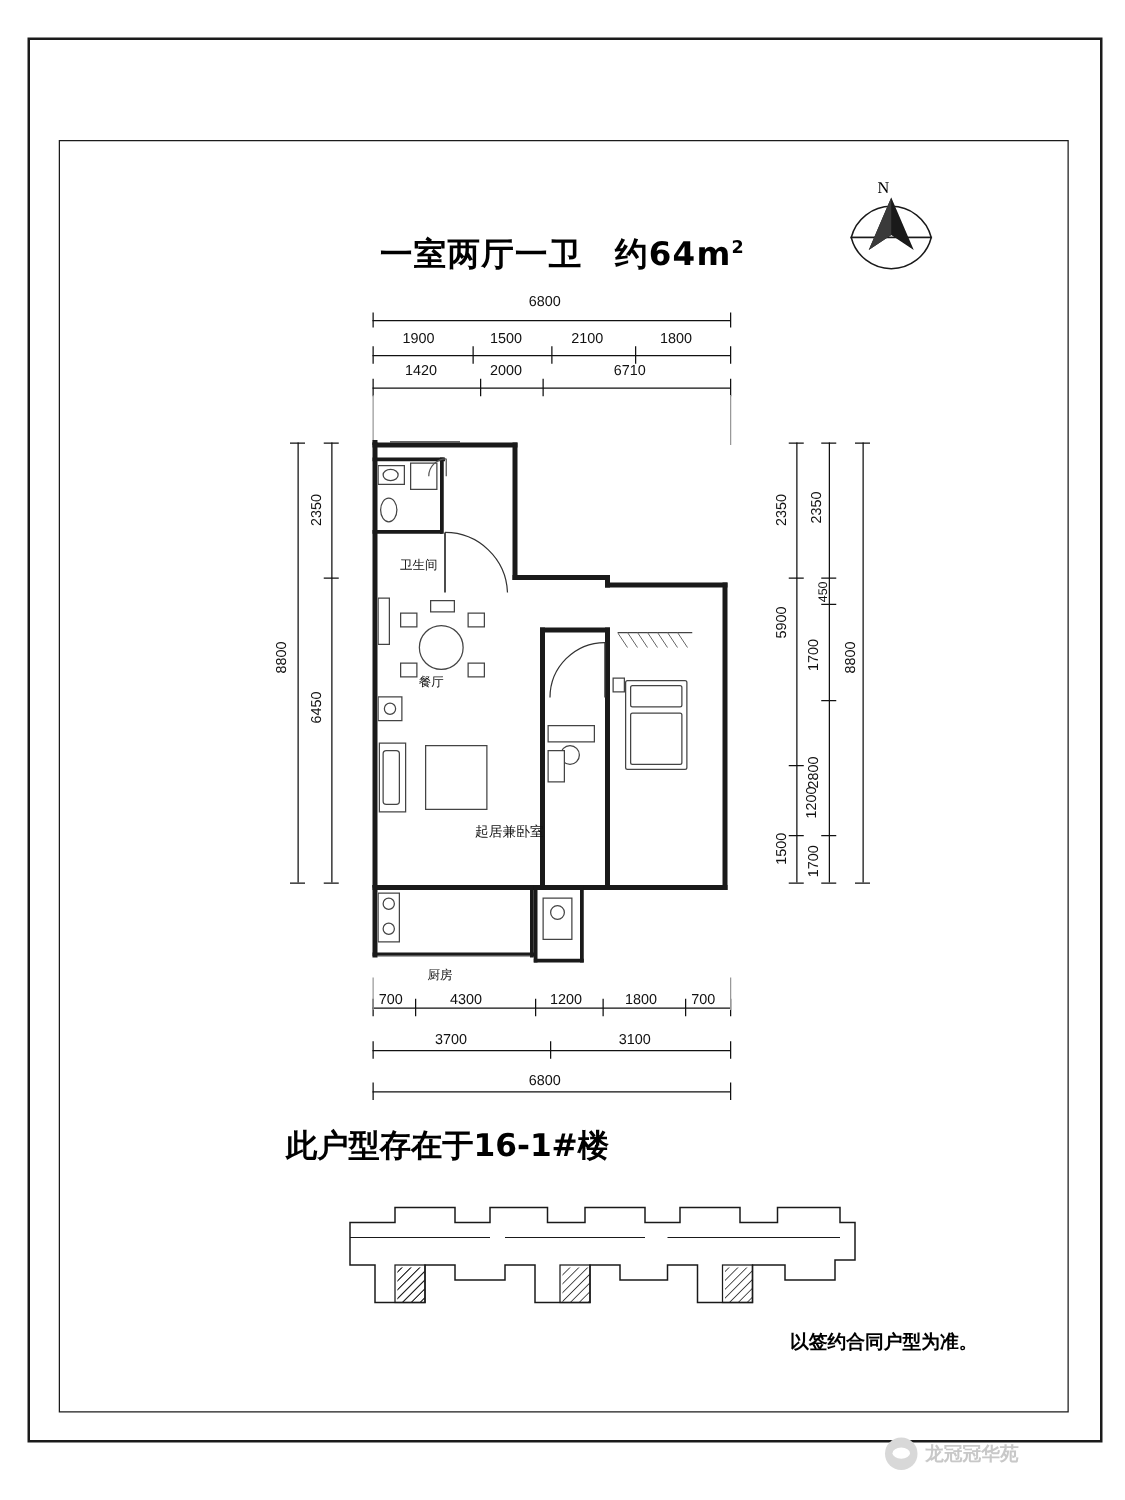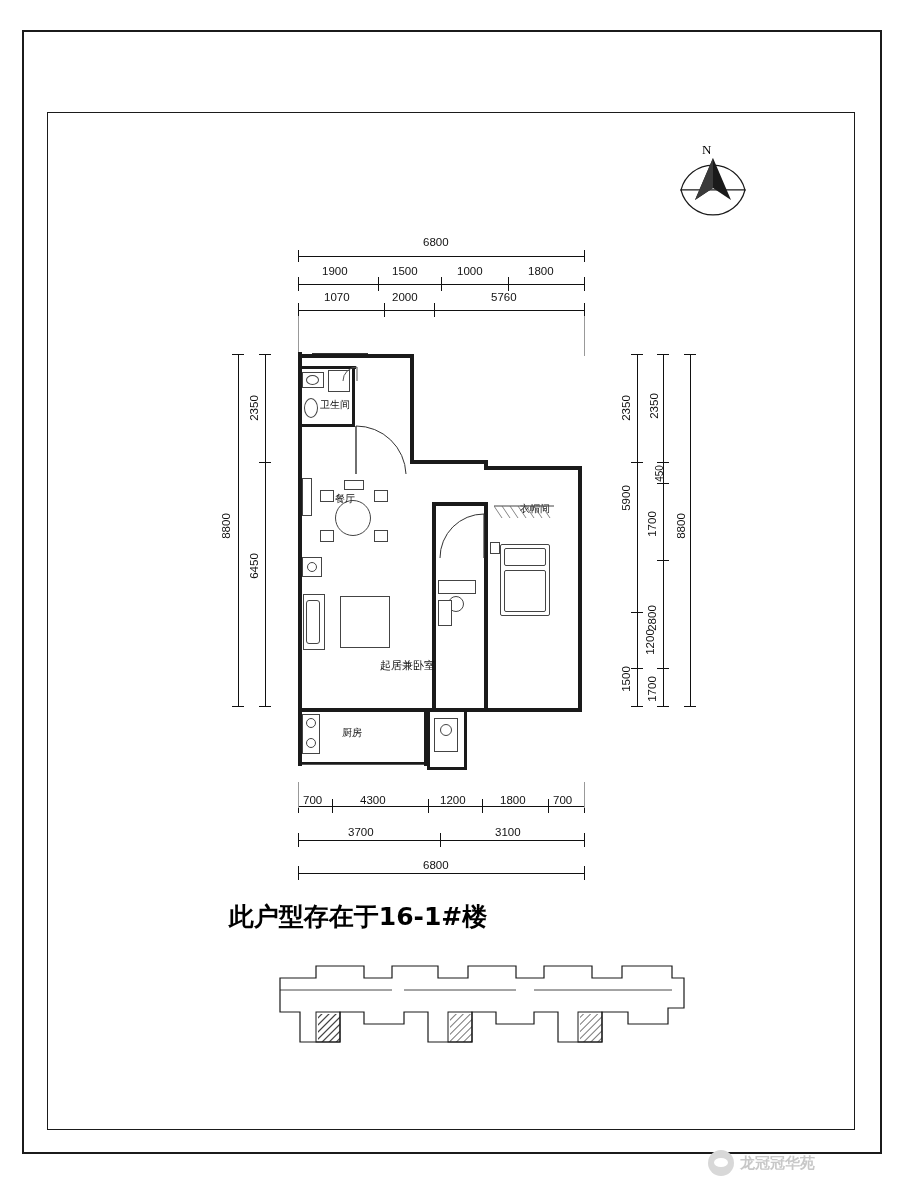--- a/index.html
+++ b/index.html
@@ -27,21 +27,21 @@
   .hline{position:absolute;height:0;border-top:1px solid #111;}
   .vline{position:absolute;width:0;border-left:1px solid #111;}
   .tick{position:absolute;width:0;border-left:1px solid #111;}
   .tickh{position:absolute;height:0;border-top:1px solid #111;}
 
   
   .plan{position:absolute;left:232px;top:352px;width:440px;height:430px;}
   .wall{position:absolute;background:#1a1a1a;}
   .thin{position:absolute;background:#444;}
   .room-label{position:absolute;font-family:"DejaVu Sans",sans-serif;font-size:11px;color:#111;white-space:nowrap;}
-  .room-label.sm{font-size:10px;}
+  .room-label.sm{font-size:10px;margin-top:47px;}
   .furn{position:absolute;border:1px solid #444;box-sizing:border-box;background:#fff;}
   .furn.round{border-radius:50%;}
 
   
   .note-building{position:absolute;left:0;top:900px;width:716px;text-align:center;
     font-family:"DejaVu Sans",sans-serif;font-size:25px;font-weight:bold;}
   .floorplan-caption{position:absolute;left:0;top:1058px;width:900px;text-align:center;
     font-family:"DejaVu Sans",sans-serif;font-size:24px;font-weight:bold;}
   .disclaimer{position:absolute;left:632px;top:1062px;width:230px;font-family:"DejaVu Sans",sans-serif;
     font-size:15px;font-weight:bold;line-height:1.5;}
@@ -56,20 +56,23 @@
   .wm-circle:before{content:"";position:absolute;left:6px;top:8px;width:14px;height:9px;border-radius:50%;background:#fff;}
 </style>
 </head>
 <body>
 
 <div class="page">
 
   <div class="outer-frame"></div>
   <div class="inner-frame"></div>
 
+  <div class="title-sub">
+    <span>一室两厅一卫</span><span class="area">约64m</span><span class="sup">2</span>
+  </div>
 
   <div class="compass">
     <div class="n-label">N</div>
     <svg width="74" height="70" viewBox="0 0 74 70">
       <path d="M5 38 A33 33 0 0 1 69 38 Z" fill="#ffffff" stroke="#1a1a1a" stroke-width="1.2"></path>
       <path d="M5 38 A33 33 0 0 0 69 38 Z" fill="#ffffff" stroke="#1a1a1a" stroke-width="1.2"></path>
       <path d="M37 6 L55 48 L37 36 L19 48 Z" fill="#1a1a1a"></path>
       <path d="M37 6 L37 36 L19 48 Z" fill="#3a3a3a"></path>
     </svg>
   </div>
@@ -82,31 +85,31 @@
     <div class="dim" style="left:423px;top:236px;">6800</div>
 
     <div class="hline" style="left:298px;top:284px;width:286px;"></div>
     <div class="tick" style="left:298px;top:277px;height:14px;"></div>
     <div class="tick" style="left:378px;top:277px;height:14px;"></div>
     <div class="tick" style="left:441px;top:277px;height:14px;"></div>
     <div class="tick" style="left:508px;top:277px;height:14px;"></div>
     <div class="tick" style="left:584px;top:277px;height:14px;"></div>
     <div class="dim" style="left:322px;top:265px;">1900</div>
     <div class="dim" style="left:392px;top:265px;">1500</div>
-    <div class="dim" style="left:457px;top:265px;">1000</div>
+    <div class="dim" style="left:457px;top:265px;">2100</div>
     <div class="dim" style="left:528px;top:265px;">1800</div>
 
     <div class="hline" style="left:298px;top:310px;width:286px;"></div>
     <div class="tick" style="left:298px;top:303px;height:14px;"></div>
     <div class="tick" style="left:384px;top:303px;height:14px;"></div>
     <div class="tick" style="left:434px;top:303px;height:14px;"></div>
     <div class="tick" style="left:584px;top:303px;height:14px;"></div>
-    <div class="dim" style="left:324px;top:291px;">1070</div>
+    <div class="dim" style="left:324px;top:291px;">1420</div>
     <div class="dim" style="left:392px;top:291px;">2000</div>
-    <div class="dim" style="left:491px;top:291px;">5760</div>
+    <div class="dim" style="left:491px;top:291px;">6710</div>
 
     <div class="vline" style="left:298px;top:316px;height:40px;border-left:1px solid #999;"></div>
     <div class="vline" style="left:584px;top:316px;height:40px;border-left:1px solid #999;"></div>
   </div>
 
   <div>
     <div class="vline" style="left:238px;top:354px;height:352px;"></div>
     <div class="tickh" style="left:232px;top:354px;width:12px;"></div>
     <div class="tickh" style="left:232px;top:706px;width:12px;"></div>
     <div class="dim" style="left:213px;top:520px;transform:rotate(-90deg);">8800</div>
@@ -294,20 +297,21 @@
       <rect x="46" y="64" width="22" height="28" fill="url(#hatchp)"></rect>
       <rect x="178" y="64" width="22" height="28" fill="url(#hatchp)"></rect>
       <rect x="308" y="64" width="22" height="28" fill="url(#hatchp)"></rect>
       <g stroke="#1a1a1a" stroke-width="0.8" fill="none">
         <path d="M8 40 L120 40 M132 40 L244 40 M262 40 L400 40"></path>
       </g>
     </svg>
   </div>
 
   <div class="disclaimer">
+    <div>以签约合同户型为准。</div>
   </div>
 
   <div class="watermark">
     <div class="wm-circle"></div>
     <span>龙冠冠华苑</span>
   </div>
 
 </div>
 
 </body></html>

